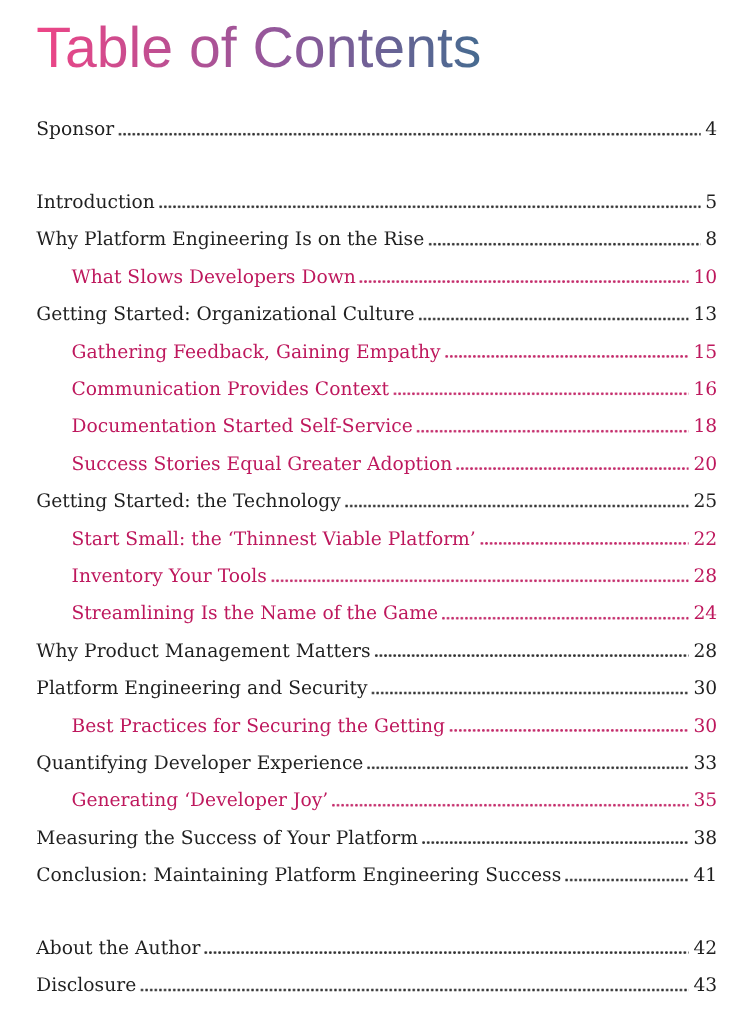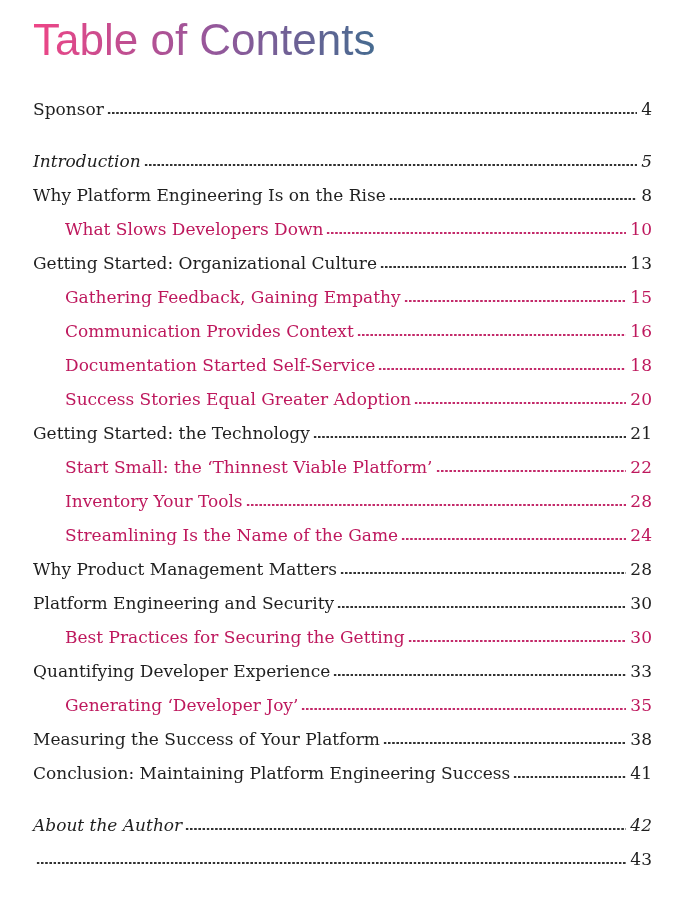--- a/index.html
+++ b/index.html
@@ -15,42 +15,41 @@
     overflow: hidden;
     box-sizing: border-box;
     padding: 14px 30px 0 33px;
     font-family: "DejaVu Serif", "Liberation Serif", serif;
   }
   .page-title {
     display: inline-block;
     margin: 0;
     font-family: "Liberation Sans", "DejaVu Sans", sans-serif;
     font-weight: 300;
-    font-size: 44px;
+    font-size: 52px;
     line-height: 1.18;
     letter-spacing: 0px;
     background: linear-gradient(90deg, #ee4586 0%, #96579b 52%, #466b90 100%);
     -webkit-background-clip: text;
     background-clip: text;
     color: transparent;
   }
   .toc-list {
     margin-top: 26px;
   }
   .toc-row {
     display: flex;
     align-items: flex-end;
     height: 34px;
     line-height: 34px;
     font-size: 17px;
     white-space: nowrap;
   }
   .toc-row.gap-before {
-    margin-top: 18px;
-    font-style: italic;
+    margin-top: 32px;
   }
   .toc-row.level-1 {
     color: #1f1f1f;
   }
   .toc-row.level-2 {
     padding-left: 32px;
     color: #be185d;
   }
   .toc-label {
     flex: 0 0 auto;
@@ -117,21 +116,21 @@
     <span class="toc-page">18</span>
   </div>
       <div class="toc-row level-2">
     <span class="toc-label">Success Stories Equal Greater Adoption</span>
     <span class="toc-leader"></span>
     <span class="toc-page">20</span>
   </div>
       <div class="toc-row level-1">
     <span class="toc-label">Getting Started: the Technology</span>
     <span class="toc-leader"></span>
-    <span class="toc-page">21</span>
+    <span class="toc-page">25</span>
   </div>
       <div class="toc-row level-2">
     <span class="toc-label">Start Small: the ‘Thinnest Viable Platform’</span>
     <span class="toc-leader"></span>
     <span class="toc-page">22</span>
   </div>
       <div class="toc-row level-2">
     <span class="toc-label">Inventory Your Tools</span>
     <span class="toc-leader"></span>
     <span class="toc-page">28</span>
@@ -175,17 +174,18 @@
     <span class="toc-label">Conclusion: Maintaining Platform Engineering Success</span>
     <span class="toc-leader"></span>
     <span class="toc-page">41</span>
   </div>
       <div class="toc-row level-1 gap-before">
     <span class="toc-label">About the Author</span>
     <span class="toc-leader"></span>
     <span class="toc-page">42</span>
   </div>
       <div class="toc-row level-1">
+    <span class="toc-label">Disclosure</span>
     <span class="toc-leader"></span>
     <span class="toc-page">43</span>
   </div>
     </div>
 </div>
 
 </body></html>

